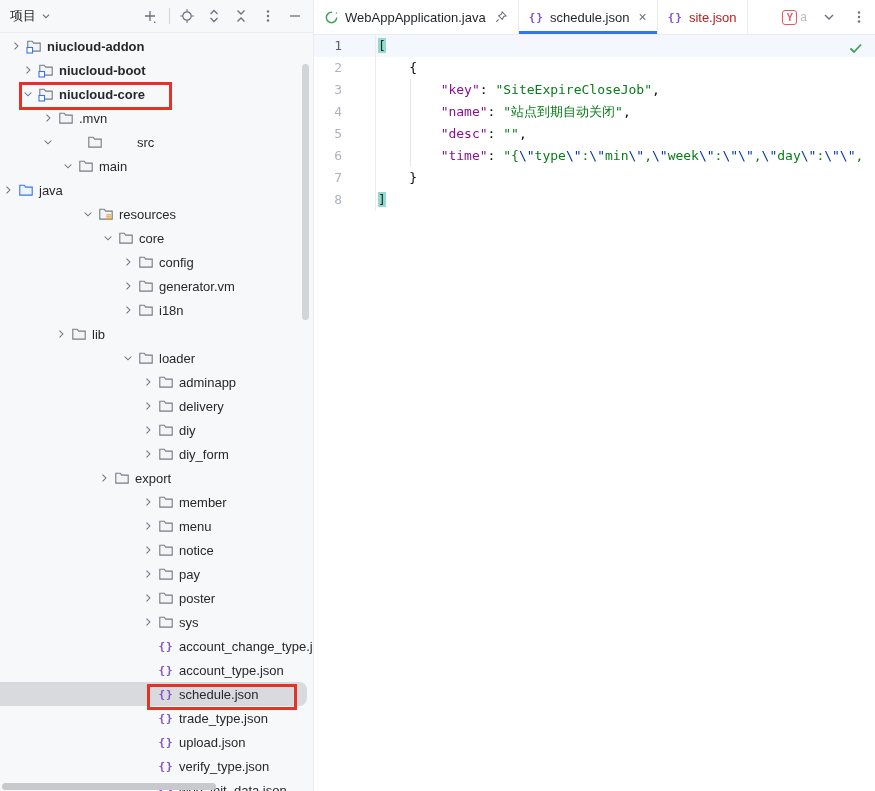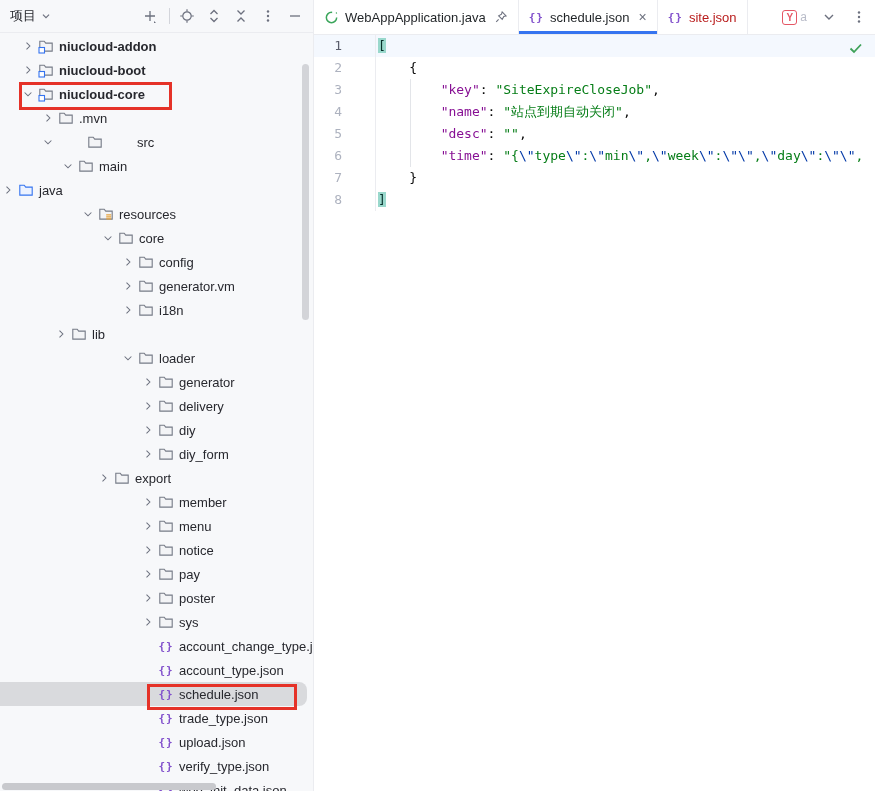--- a/index.html
+++ b/index.html
@@ -104,218 +104,218 @@
             <circle cx="8" cy="12.5" r="1.2" fill="#6C707E"></circle>
           </svg>
       </span>
       <span class="tool-icon">
         <svg width="16" height="16" viewBox="0 0 16 16">
             <path d="M3 8h10" stroke="#6C707E" stroke-width="1.3"></path>
           </svg>
       </span>
     </div>
     <div class="tree" id="tree">
+        <div class="tree-row" style="padding-left: 8px;">
+          <span class="tree-chevron">
+            <svg width="12" height="12" viewBox="0 0 16 16">
+              <path d="M6 3.5l4.5 4.5L6 12.5" fill="none" stroke="#6C707E" stroke-width="1.4"></path>
+            </svg>
+          </span>
+          <span class="tree-icon">
+            <svg width="16" height="16" viewBox="0 0 16 16">
+              <path d="M1.8 3.2h4.4l1.5 1.9h6.5v8H1.8z" fill="#F3F4F6" stroke="#767B87" stroke-width="1.1"></path>
+              <rect x="1" y="9.5" width="5.5" height="5.5" fill="#fff" stroke="#3574F0" stroke-width="1.1"></rect>
+            </svg>
+          </span>
+          <span class="tree-label bold">niucloud-addon</span>
+        </div>
         <div class="tree-row" style="padding-left: 20px;">
           <span class="tree-chevron">
             <svg width="12" height="12" viewBox="0 0 16 16">
               <path d="M6 3.5l4.5 4.5L6 12.5" fill="none" stroke="#6C707E" stroke-width="1.4"></path>
             </svg>
           </span>
           <span class="tree-icon">
             <svg width="16" height="16" viewBox="0 0 16 16">
               <path d="M1.8 3.2h4.4l1.5 1.9h6.5v8H1.8z" fill="#F3F4F6" stroke="#767B87" stroke-width="1.1"></path>
               <rect x="1" y="9.5" width="5.5" height="5.5" fill="#fff" stroke="#3574F0" stroke-width="1.1"></rect>
             </svg>
           </span>
-          <span class="tree-label bold">niucloud-addon</span>
+          <span class="tree-label bold">niucloud-boot</span>
         </div>
         <div class="tree-row" style="padding-left: 20px;">
           <span class="tree-chevron">
             <svg width="12" height="12" viewBox="0 0 16 16">
-              <path d="M6 3.5l4.5 4.5L6 12.5" fill="none" stroke="#6C707E" stroke-width="1.4"></path>
+              <path d="M3.5 6l4.5 4.5L12.5 6" fill="none" stroke="#6C707E" stroke-width="1.4"></path>
             </svg>
           </span>
           <span class="tree-icon">
             <svg width="16" height="16" viewBox="0 0 16 16">
               <path d="M1.8 3.2h4.4l1.5 1.9h6.5v8H1.8z" fill="#F3F4F6" stroke="#767B87" stroke-width="1.1"></path>
               <rect x="1" y="9.5" width="5.5" height="5.5" fill="#fff" stroke="#3574F0" stroke-width="1.1"></rect>
             </svg>
           </span>
-          <span class="tree-label bold">niucloud-boot</span>
-        </div>
-        <div class="tree-row" style="padding-left: 20px;">
+          <span class="tree-label bold">niucloud-core</span>
+        </div>
+        <div class="tree-row" style="padding-left: 40px;">
+          <span class="tree-chevron">
+            <svg width="12" height="12" viewBox="0 0 16 16">
+              <path d="M6 3.5l4.5 4.5L6 12.5" fill="none" stroke="#6C707E" stroke-width="1.4"></path>
+            </svg>
+          </span>
+          <span class="tree-icon">
+            <svg width="16" height="16" viewBox="0 0 16 16">
+              <path d="M1.8 3.2h4.4l1.5 1.9h6.5v8H1.8z" fill="#F3F4F6" stroke="#767B87" stroke-width="1.1"></path>
+            </svg>
+          </span>
+          <span class="tree-label">.mvn</span>
+        </div>
+        <div class="tree-row" style="padding-left: 40px; gap: 29px;">
           <span class="tree-chevron">
             <svg width="12" height="12" viewBox="0 0 16 16">
               <path d="M3.5 6l4.5 4.5L12.5 6" fill="none" stroke="#6C707E" stroke-width="1.4"></path>
             </svg>
           </span>
           <span class="tree-icon">
             <svg width="16" height="16" viewBox="0 0 16 16">
               <path d="M1.8 3.2h4.4l1.5 1.9h6.5v8H1.8z" fill="#F3F4F6" stroke="#767B87" stroke-width="1.1"></path>
-              <rect x="1" y="9.5" width="5.5" height="5.5" fill="#fff" stroke="#3574F0" stroke-width="1.1"></rect>
-            </svg>
-          </span>
-          <span class="tree-label bold">niucloud-core</span>
-        </div>
-        <div class="tree-row" style="padding-left: 40px;">
-          <span class="tree-chevron">
-            <svg width="12" height="12" viewBox="0 0 16 16">
-              <path d="M6 3.5l4.5 4.5L6 12.5" fill="none" stroke="#6C707E" stroke-width="1.4"></path>
-            </svg>
-          </span>
-          <span class="tree-icon">
-            <svg width="16" height="16" viewBox="0 0 16 16">
-              <path d="M1.8 3.2h4.4l1.5 1.9h6.5v8H1.8z" fill="#F3F4F6" stroke="#767B87" stroke-width="1.1"></path>
-            </svg>
-          </span>
-          <span class="tree-label">.mvn</span>
-        </div>
-        <div class="tree-row" style="padding-left: 40px; gap: 29px;">
+            </svg>
+          </span>
+          <span class="tree-label">src</span>
+        </div>
+        <div class="tree-row" style="padding-left: 60px;">
           <span class="tree-chevron">
             <svg width="12" height="12" viewBox="0 0 16 16">
               <path d="M3.5 6l4.5 4.5L12.5 6" fill="none" stroke="#6C707E" stroke-width="1.4"></path>
             </svg>
           </span>
           <span class="tree-icon">
             <svg width="16" height="16" viewBox="0 0 16 16">
               <path d="M1.8 3.2h4.4l1.5 1.9h6.5v8H1.8z" fill="#F3F4F6" stroke="#767B87" stroke-width="1.1"></path>
             </svg>
           </span>
-          <span class="tree-label">src</span>
-        </div>
-        <div class="tree-row" style="padding-left: 60px;">
+          <span class="tree-label">main</span>
+        </div>
+        <div class="tree-row" style=" align-items: center;">
+          <span class="tree-chevron">
+            <svg width="12" height="12" viewBox="0 0 16 16">
+              <path d="M6 3.5l4.5 4.5L6 12.5" fill="none" stroke="#6C707E" stroke-width="1.4"></path>
+            </svg>
+          </span>
+          <span class="tree-icon">
+            <svg width="16" height="16" viewBox="0 0 16 16">
+              <path d="M1.8 3.2h4.4l1.5 1.9h6.5v8H1.8z" fill="#EDF3FF" stroke="#3574F0" stroke-width="1.1"></path>
+            </svg>
+          </span>
+          <span class="tree-label">java</span>
+        </div>
+        <div class="tree-row" style="padding-left: 80px;">
           <span class="tree-chevron">
             <svg width="12" height="12" viewBox="0 0 16 16">
               <path d="M3.5 6l4.5 4.5L12.5 6" fill="none" stroke="#6C707E" stroke-width="1.4"></path>
             </svg>
           </span>
           <span class="tree-icon">
             <svg width="16" height="16" viewBox="0 0 16 16">
               <path d="M1.8 3.2h4.4l1.5 1.9h6.5v8H1.8z" fill="#F3F4F6" stroke="#767B87" stroke-width="1.1"></path>
-            </svg>
-          </span>
-          <span class="tree-label">main</span>
-        </div>
-        <div class="tree-row" style=" align-items: center;">
-          <span class="tree-chevron">
-            <svg width="12" height="12" viewBox="0 0 16 16">
-              <path d="M6 3.5l4.5 4.5L6 12.5" fill="none" stroke="#6C707E" stroke-width="1.4"></path>
-            </svg>
-          </span>
-          <span class="tree-icon">
-            <svg width="16" height="16" viewBox="0 0 16 16">
-              <path d="M1.8 3.2h4.4l1.5 1.9h6.5v8H1.8z" fill="#EDF3FF" stroke="#3574F0" stroke-width="1.1"></path>
-            </svg>
-          </span>
-          <span class="tree-label">java</span>
-        </div>
-        <div class="tree-row" style="padding-left: 80px;">
+              <path d="M8.2 8.8h5M8.2 10.8h5M8.2 12.8h5" stroke="#E8A33D" stroke-width="1.2"></path>
+            </svg>
+          </span>
+          <span class="tree-label">resources</span>
+        </div>
+        <div class="tree-row" style="padding-left: 100px;">
           <span class="tree-chevron">
             <svg width="12" height="12" viewBox="0 0 16 16">
               <path d="M3.5 6l4.5 4.5L12.5 6" fill="none" stroke="#6C707E" stroke-width="1.4"></path>
             </svg>
           </span>
           <span class="tree-icon">
             <svg width="16" height="16" viewBox="0 0 16 16">
               <path d="M1.8 3.2h4.4l1.5 1.9h6.5v8H1.8z" fill="#F3F4F6" stroke="#767B87" stroke-width="1.1"></path>
-              <path d="M8.2 8.8h5M8.2 10.8h5M8.2 12.8h5" stroke="#E8A33D" stroke-width="1.2"></path>
-            </svg>
-          </span>
-          <span class="tree-label">resources</span>
-        </div>
-        <div class="tree-row" style="padding-left: 100px;">
+            </svg>
+          </span>
+          <span class="tree-label">core</span>
+        </div>
+        <div class="tree-row" style="padding-left: 120px;">
+          <span class="tree-chevron">
+            <svg width="12" height="12" viewBox="0 0 16 16">
+              <path d="M6 3.5l4.5 4.5L6 12.5" fill="none" stroke="#6C707E" stroke-width="1.4"></path>
+            </svg>
+          </span>
+          <span class="tree-icon">
+            <svg width="16" height="16" viewBox="0 0 16 16">
+              <path d="M1.8 3.2h4.4l1.5 1.9h6.5v8H1.8z" fill="#F3F4F6" stroke="#767B87" stroke-width="1.1"></path>
+            </svg>
+          </span>
+          <span class="tree-label">config</span>
+        </div>
+        <div class="tree-row" style="padding-left: 120px;">
+          <span class="tree-chevron">
+            <svg width="12" height="12" viewBox="0 0 16 16">
+              <path d="M6 3.5l4.5 4.5L6 12.5" fill="none" stroke="#6C707E" stroke-width="1.4"></path>
+            </svg>
+          </span>
+          <span class="tree-icon">
+            <svg width="16" height="16" viewBox="0 0 16 16">
+              <path d="M1.8 3.2h4.4l1.5 1.9h6.5v8H1.8z" fill="#F3F4F6" stroke="#767B87" stroke-width="1.1"></path>
+            </svg>
+          </span>
+          <span class="tree-label">generator.vm</span>
+        </div>
+        <div class="tree-row" style="padding-left: 120px;">
+          <span class="tree-chevron">
+            <svg width="12" height="12" viewBox="0 0 16 16">
+              <path d="M6 3.5l4.5 4.5L6 12.5" fill="none" stroke="#6C707E" stroke-width="1.4"></path>
+            </svg>
+          </span>
+          <span class="tree-icon">
+            <svg width="16" height="16" viewBox="0 0 16 16">
+              <path d="M1.8 3.2h4.4l1.5 1.9h6.5v8H1.8z" fill="#F3F4F6" stroke="#767B87" stroke-width="1.1"></path>
+            </svg>
+          </span>
+          <span class="tree-label">i18n</span>
+        </div>
+        <div class="tree-row" style="padding-left: 53px;">
+          <span class="tree-chevron">
+            <svg width="12" height="12" viewBox="0 0 16 16">
+              <path d="M6 3.5l4.5 4.5L6 12.5" fill="none" stroke="#6C707E" stroke-width="1.4"></path>
+            </svg>
+          </span>
+          <span class="tree-icon">
+            <svg width="16" height="16" viewBox="0 0 16 16">
+              <path d="M1.8 3.2h4.4l1.5 1.9h6.5v8H1.8z" fill="#F3F4F6" stroke="#767B87" stroke-width="1.1"></path>
+            </svg>
+          </span>
+          <span class="tree-label">lib</span>
+        </div>
+        <div class="tree-row" style="padding-left: 120px;">
           <span class="tree-chevron">
             <svg width="12" height="12" viewBox="0 0 16 16">
               <path d="M3.5 6l4.5 4.5L12.5 6" fill="none" stroke="#6C707E" stroke-width="1.4"></path>
             </svg>
           </span>
           <span class="tree-icon">
             <svg width="16" height="16" viewBox="0 0 16 16">
               <path d="M1.8 3.2h4.4l1.5 1.9h6.5v8H1.8z" fill="#F3F4F6" stroke="#767B87" stroke-width="1.1"></path>
             </svg>
           </span>
-          <span class="tree-label">core</span>
-        </div>
-        <div class="tree-row" style="padding-left: 120px;">
-          <span class="tree-chevron">
-            <svg width="12" height="12" viewBox="0 0 16 16">
-              <path d="M6 3.5l4.5 4.5L6 12.5" fill="none" stroke="#6C707E" stroke-width="1.4"></path>
-            </svg>
-          </span>
-          <span class="tree-icon">
-            <svg width="16" height="16" viewBox="0 0 16 16">
-              <path d="M1.8 3.2h4.4l1.5 1.9h6.5v8H1.8z" fill="#F3F4F6" stroke="#767B87" stroke-width="1.1"></path>
-            </svg>
-          </span>
-          <span class="tree-label">config</span>
-        </div>
-        <div class="tree-row" style="padding-left: 120px;">
-          <span class="tree-chevron">
-            <svg width="12" height="12" viewBox="0 0 16 16">
-              <path d="M6 3.5l4.5 4.5L6 12.5" fill="none" stroke="#6C707E" stroke-width="1.4"></path>
-            </svg>
-          </span>
-          <span class="tree-icon">
-            <svg width="16" height="16" viewBox="0 0 16 16">
-              <path d="M1.8 3.2h4.4l1.5 1.9h6.5v8H1.8z" fill="#F3F4F6" stroke="#767B87" stroke-width="1.1"></path>
-            </svg>
-          </span>
-          <span class="tree-label">generator.vm</span>
-        </div>
-        <div class="tree-row" style="padding-left: 120px;">
-          <span class="tree-chevron">
-            <svg width="12" height="12" viewBox="0 0 16 16">
-              <path d="M6 3.5l4.5 4.5L6 12.5" fill="none" stroke="#6C707E" stroke-width="1.4"></path>
-            </svg>
-          </span>
-          <span class="tree-icon">
-            <svg width="16" height="16" viewBox="0 0 16 16">
-              <path d="M1.8 3.2h4.4l1.5 1.9h6.5v8H1.8z" fill="#F3F4F6" stroke="#767B87" stroke-width="1.1"></path>
-            </svg>
-          </span>
-          <span class="tree-label">i18n</span>
-        </div>
-        <div class="tree-row" style="padding-left: 53px;">
-          <span class="tree-chevron">
-            <svg width="12" height="12" viewBox="0 0 16 16">
-              <path d="M6 3.5l4.5 4.5L6 12.5" fill="none" stroke="#6C707E" stroke-width="1.4"></path>
-            </svg>
-          </span>
-          <span class="tree-icon">
-            <svg width="16" height="16" viewBox="0 0 16 16">
-              <path d="M1.8 3.2h4.4l1.5 1.9h6.5v8H1.8z" fill="#F3F4F6" stroke="#767B87" stroke-width="1.1"></path>
-            </svg>
-          </span>
-          <span class="tree-label">lib</span>
-        </div>
-        <div class="tree-row" style="padding-left: 120px;">
-          <span class="tree-chevron">
-            <svg width="12" height="12" viewBox="0 0 16 16">
-              <path d="M3.5 6l4.5 4.5L12.5 6" fill="none" stroke="#6C707E" stroke-width="1.4"></path>
-            </svg>
-          </span>
-          <span class="tree-icon">
-            <svg width="16" height="16" viewBox="0 0 16 16">
-              <path d="M1.8 3.2h4.4l1.5 1.9h6.5v8H1.8z" fill="#F3F4F6" stroke="#767B87" stroke-width="1.1"></path>
-            </svg>
-          </span>
           <span class="tree-label">loader</span>
         </div>
         <div class="tree-row" style="padding-left: 140px;">
           <span class="tree-chevron">
             <svg width="12" height="12" viewBox="0 0 16 16">
               <path d="M6 3.5l4.5 4.5L6 12.5" fill="none" stroke="#6C707E" stroke-width="1.4"></path>
             </svg>
           </span>
           <span class="tree-icon">
             <svg width="16" height="16" viewBox="0 0 16 16">
               <path d="M1.8 3.2h4.4l1.5 1.9h6.5v8H1.8z" fill="#F3F4F6" stroke="#767B87" stroke-width="1.1"></path>
             </svg>
           </span>
-          <span class="tree-label">generator</span>
+          <span class="tree-label">adminapp</span>
         </div>
         <div class="tree-row" style="padding-left: 140px;">
           <span class="tree-chevron">
             <svg width="12" height="12" viewBox="0 0 16 16">
               <path d="M6 3.5l4.5 4.5L6 12.5" fill="none" stroke="#6C707E" stroke-width="1.4"></path>
             </svg>
           </span>
           <span class="tree-icon">
             <svg width="16" height="16" viewBox="0 0 16 16">
               <path d="M1.8 3.2h4.4l1.5 1.9h6.5v8H1.8z" fill="#F3F4F6" stroke="#767B87" stroke-width="1.1"></path>

